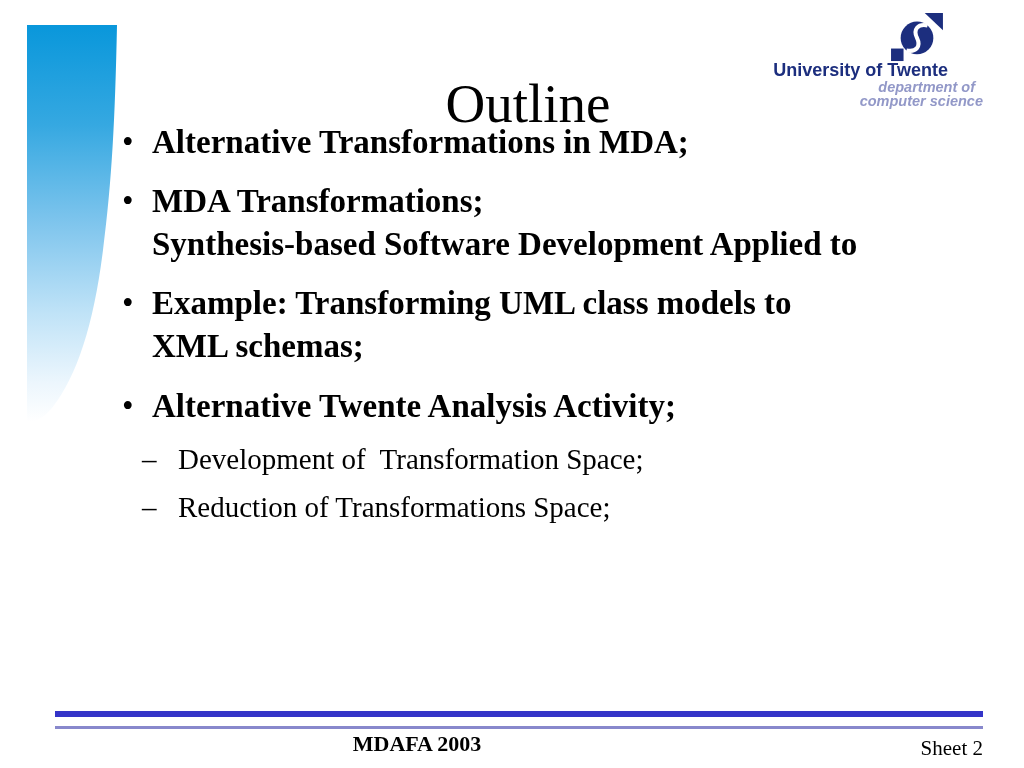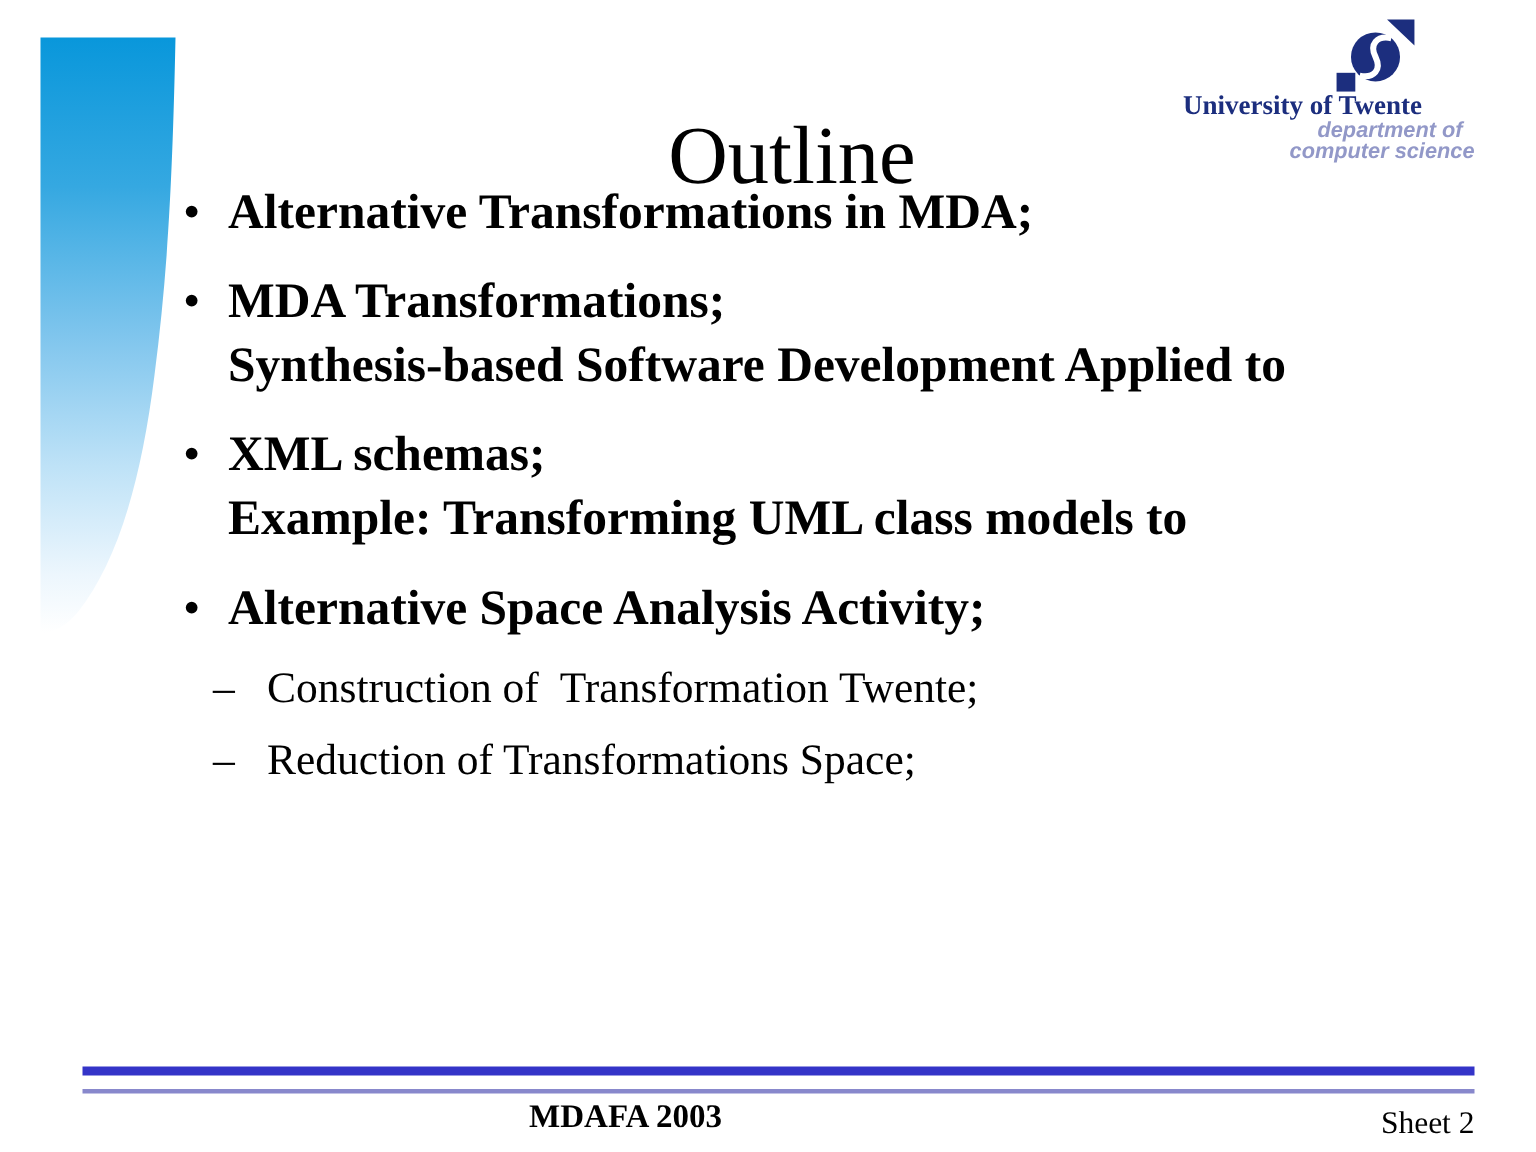--- a/index.html
+++ b/index.html
@@ -23,21 +23,21 @@
     font-size: 55px; line-height: 1.05;
     font-weight: 400;
     letter-spacing: 0px;
   }
 
   
   .logo { position: absolute; top: 0; right: 0; width: 260px; height: 120px; }
   .logo-emblem { position: absolute; top: 12px; left: 126px; width: 54px; height: 50px; }
   .logo-name {
     position: absolute; top: 61px; right: 76px;
-    font-family: Liberation Serif, serif;
+    font-family: Liberation Sans, sans-serif;
     font-weight: 700; font-size: 18px; line-height: 18px;
     color: #1C2E7E; white-space: nowrap;
   }
   .logo-dept {
     position: absolute; top: 81px; right: 41px;
     font-family: "Liberation Sans", sans-serif;
     font-style: italic; font-weight: 700;
     font-size: 14.5px; line-height: 13.5px;
     color: #9298C8; text-align: right; margin-left: 23px;
   }
@@ -127,36 +127,36 @@
       <span class="marker">•</span>
       <div class="btext">
         <div class="line">MDA Transformations;</div>
         <div class="line">Synthesis-based Software Development Applied to</div>
       </div>
     </div>
 
     <div class="b-item mb17">
       <span class="marker">•</span>
       <div class="btext">
+        <div class="line">Example: Transforming UML class models to</div>
         <div class="line">XML schemas;</div>
-        <div class="line">Example: Transforming UML class models to</div>
       </div>
     </div>
 
     <div class="b-item mb11">
       <span class="marker">•</span>
       <div class="btext">
-        <div class="line">Alternative Space Analysis Activity;</div>
+        <div class="line">Alternative Twente Analysis Activity;</div>
       </div>
     </div>
 
     <div class="s-item mb8">
       <span class="marker">–</span>
       <div class="btext">
-        <div class="line">Construction of  Transformation Twente;</div>
+        <div class="line">Development of  Transformation Space;</div>
       </div>
     </div>
 
     <div class="s-item">
       <span class="marker">–</span>
       <div class="btext">
         <div class="line">Reduction of Transformations Space;</div>
       </div>
     </div>
 

